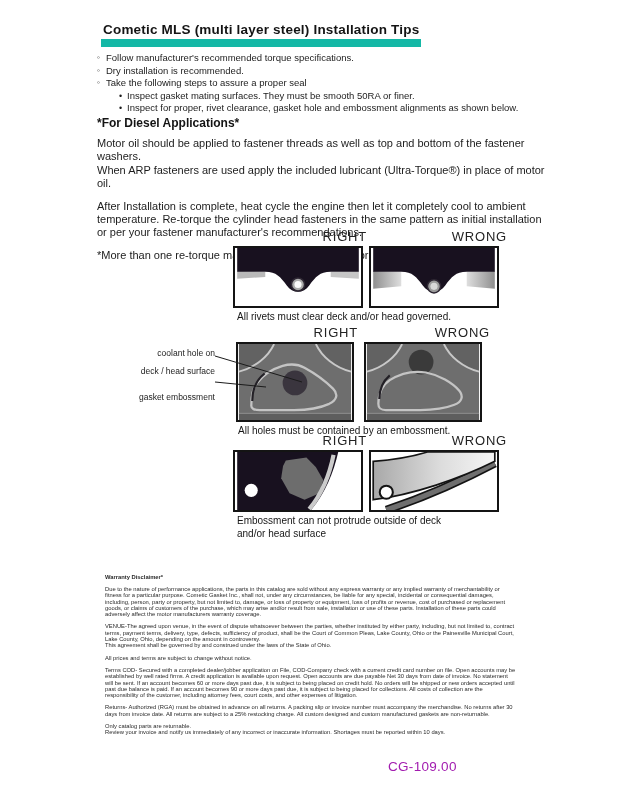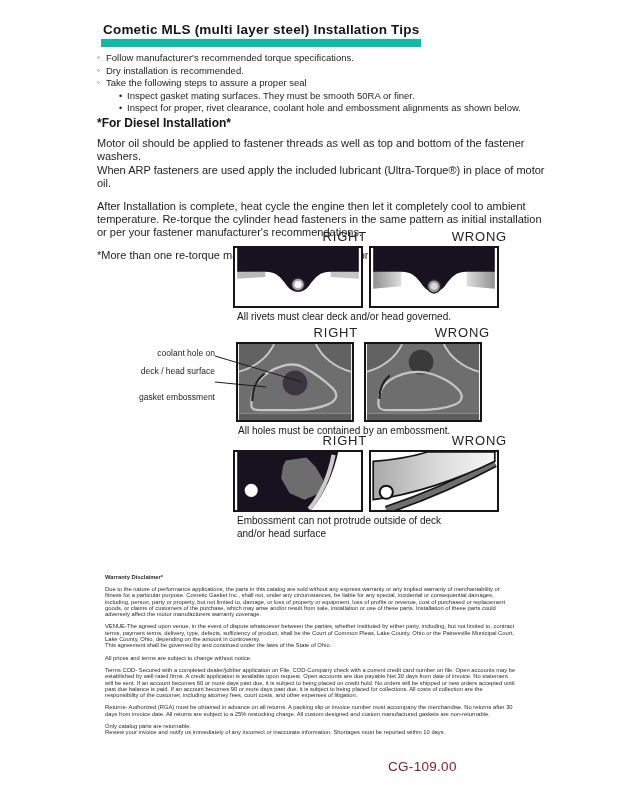--- a/index.html
+++ b/index.html
@@ -48,21 +48,21 @@
   }
   .side-label.coolant { left:-131px; top:19px; }
   .side-label.gasket  { left:-131px; top:63px; }
   .leader-svg { position:absolute; left:-26px; top:24px; width:120px; height:46px; z-index:3; pointer-events:none; }
 
   
   .legal { position:absolute; left:105px; top:574px; width:412px; color:#2a2a2a; }
   .legal h2 { font-size:5.8px; font-weight:bold; margin-bottom:6px; }
   .legal p { font-size:5.8px; line-height:6.3px; white-space:pre-line; margin-bottom:6px; }
 
-  .page-code { position:absolute; left:388px; top:759px; font-size:13.5px; letter-spacing:.3px; color:#7f1d1d; }
+  .page-code { position:absolute; left:388px; top:759px; font-size:13.5px; letter-spacing:.3px; color:#a21caf; }
 </style>
 </head>
 <body>
 
 <div class="page">
 
   <div class="header">
     <div class="doc-title">Cometic MLS (multi layer steel) Installation Tips</div>
     <div class="bullet-row">
       <span class="marker">◦</span>
@@ -75,26 +75,26 @@
     <div class="bullet-row">
       <span class="marker">◦</span>
       <span>Take the following steps to assure a proper seal</span>
     </div>
     <div class="bullet-row sub">
       <span class="marker">•</span>
       <span>Inspect gasket mating surfaces.  They must be smooth 50RA or finer.</span>
     </div>
     <div class="bullet-row sub">
       <span class="marker">•</span>
-      <span>Inspect for proper, rivet clearance, coolant hole and embossment alignments as shown below.</span>
+      <span>Inspect for proper, rivet clearance, gasket hole and embossment alignments as shown below.</span>
     </div>
   </div>
 
   <div class="diesel">
-    <div class="diesel-heading">*For Diesel Installation*</div>
+    <div class="diesel-heading">*For Diesel Applications*</div>
     <p>Motor oil should be applied to fastener threads as well as top and bottom of the fastener washers.
 When ARP fasteners are used apply the included lubricant (Ultra-Torque®) in place of motor oil.</p>
     <p>After Installation is complete, heat cycle the engine then let it completely cool to ambient
 temperature. Re-torque the cylinder head fasteners in the same pattern as initial installation
 or per your fastener manufacturer's recommendations.</p>
     <p>*More than one re-torque may be required to achieve proper fastener stretch*</p>
   </div>
 
   <div class="diagram d1">
     <div class="labels">

